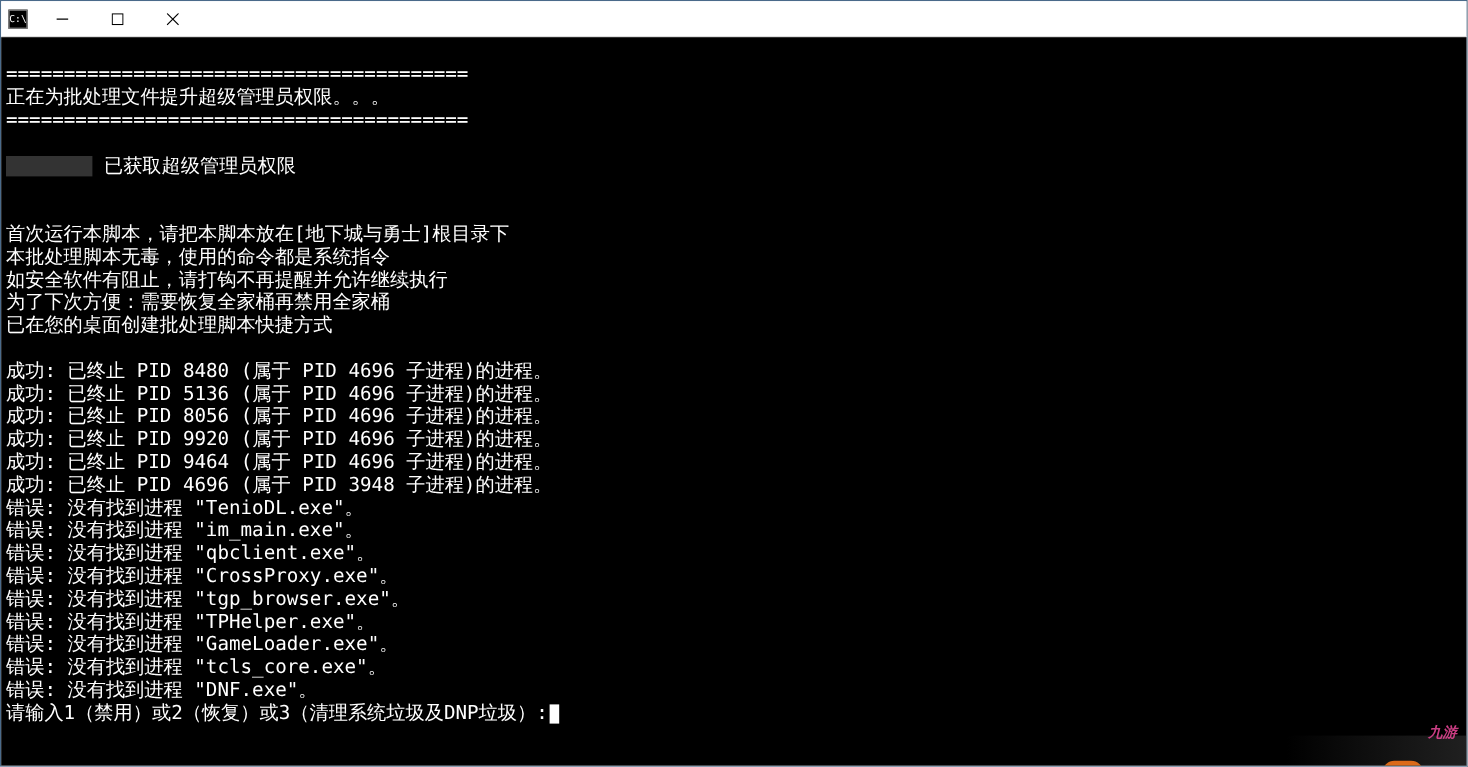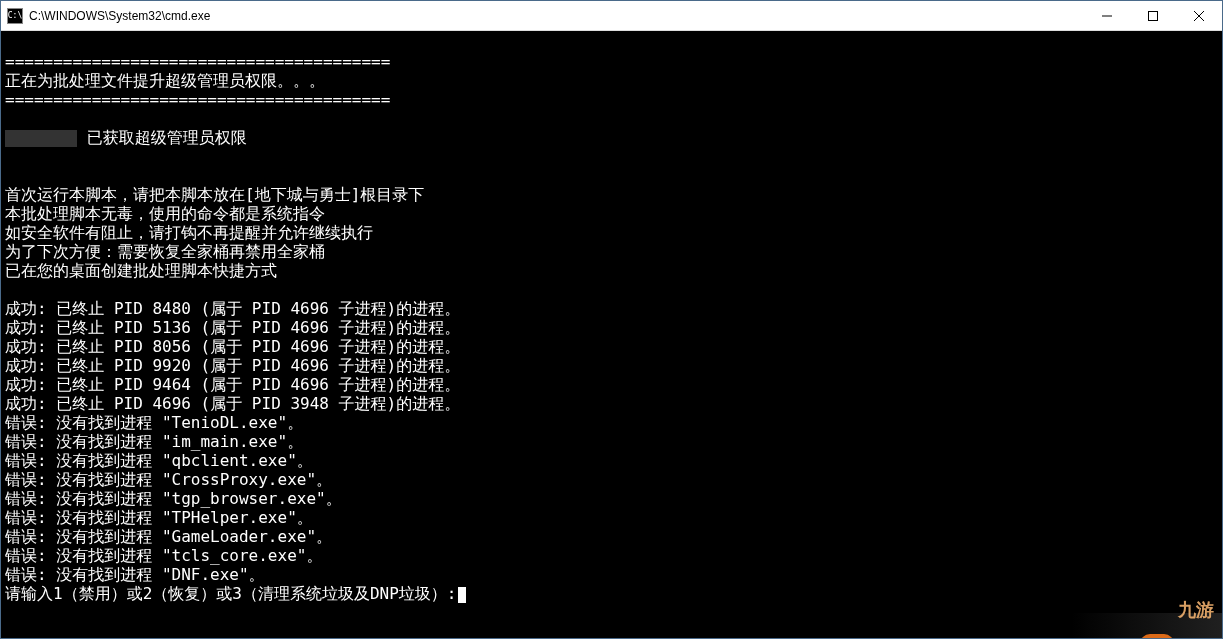--- a/index.html
+++ b/index.html
@@ -100,41 +100,41 @@
     position: relative;
   }
   .wm-icon .blob {
     width: 34px;
     height: 28px;
     background: #ff7a1a;
     border-radius: 10px 10px 12px 6px;
     position: relative;
   }
   .wm-text {
-    color: #fdba74;
-    font-size: 18px;
+    color: #ec4899;
+    font-size: 12px;
     font-weight: bold;
     font-family: "Microsoft YaHei", sans-serif;
+    font-style: italic;
   }
   .corner-shadow {
     position: absolute;
     right: 0;
     bottom: 0;
     width: 150px;
     height: 25px;
     background: linear-gradient(90deg, rgba(0,0,0,0) 0%, rgba(80,80,80,0.4) 100%);
   }
 </style>
 </head>
 <body>
 
 <div class="window">
   <div class="titlebar">
     <div class="app-icon">C:\</div>
-    <div class="title-text">C:\WINDOWS\System32\cmd.exe</div>
     <div class="win-controls">
       <div class="win-btn">
         <svg viewBox="0 0 10 10">
             <line x1="0" y1="5" x2="10" y2="5" stroke="#000" stroke-width="1"></line>
           </svg>
       </div>
       <div class="win-btn">
         <svg viewBox="0 0 10 10">
             <rect x="0.5" y="0.5" width="9" height="9" fill="none" stroke="#000" stroke-width="1"></rect>
           </svg>

